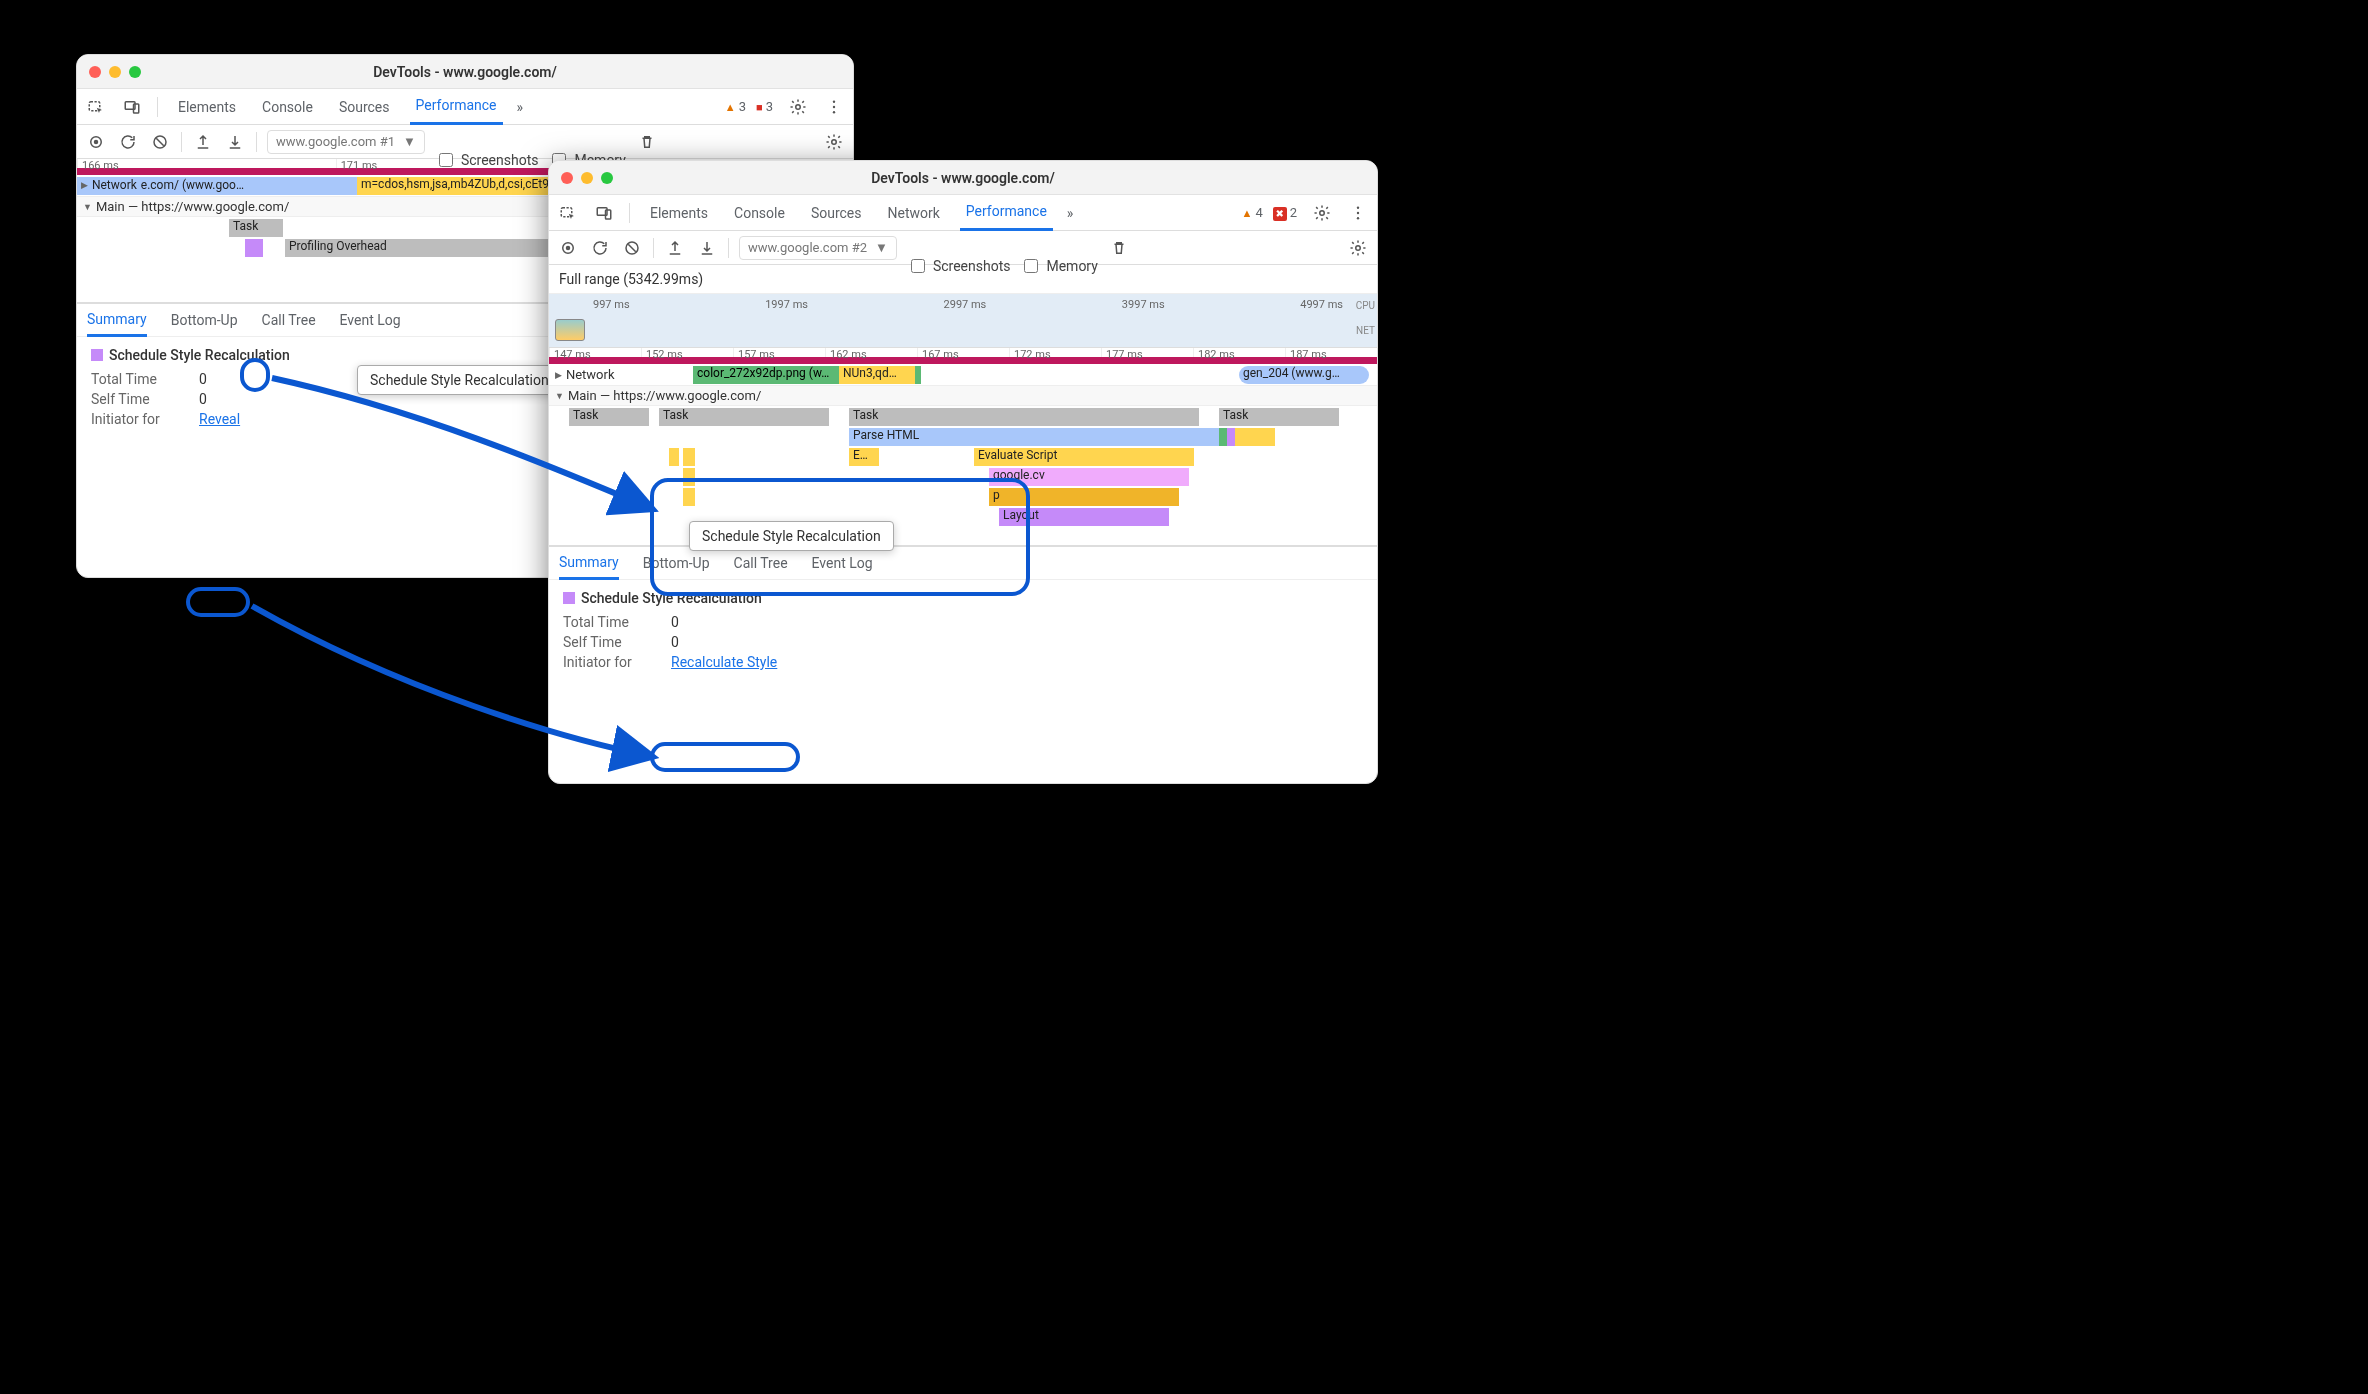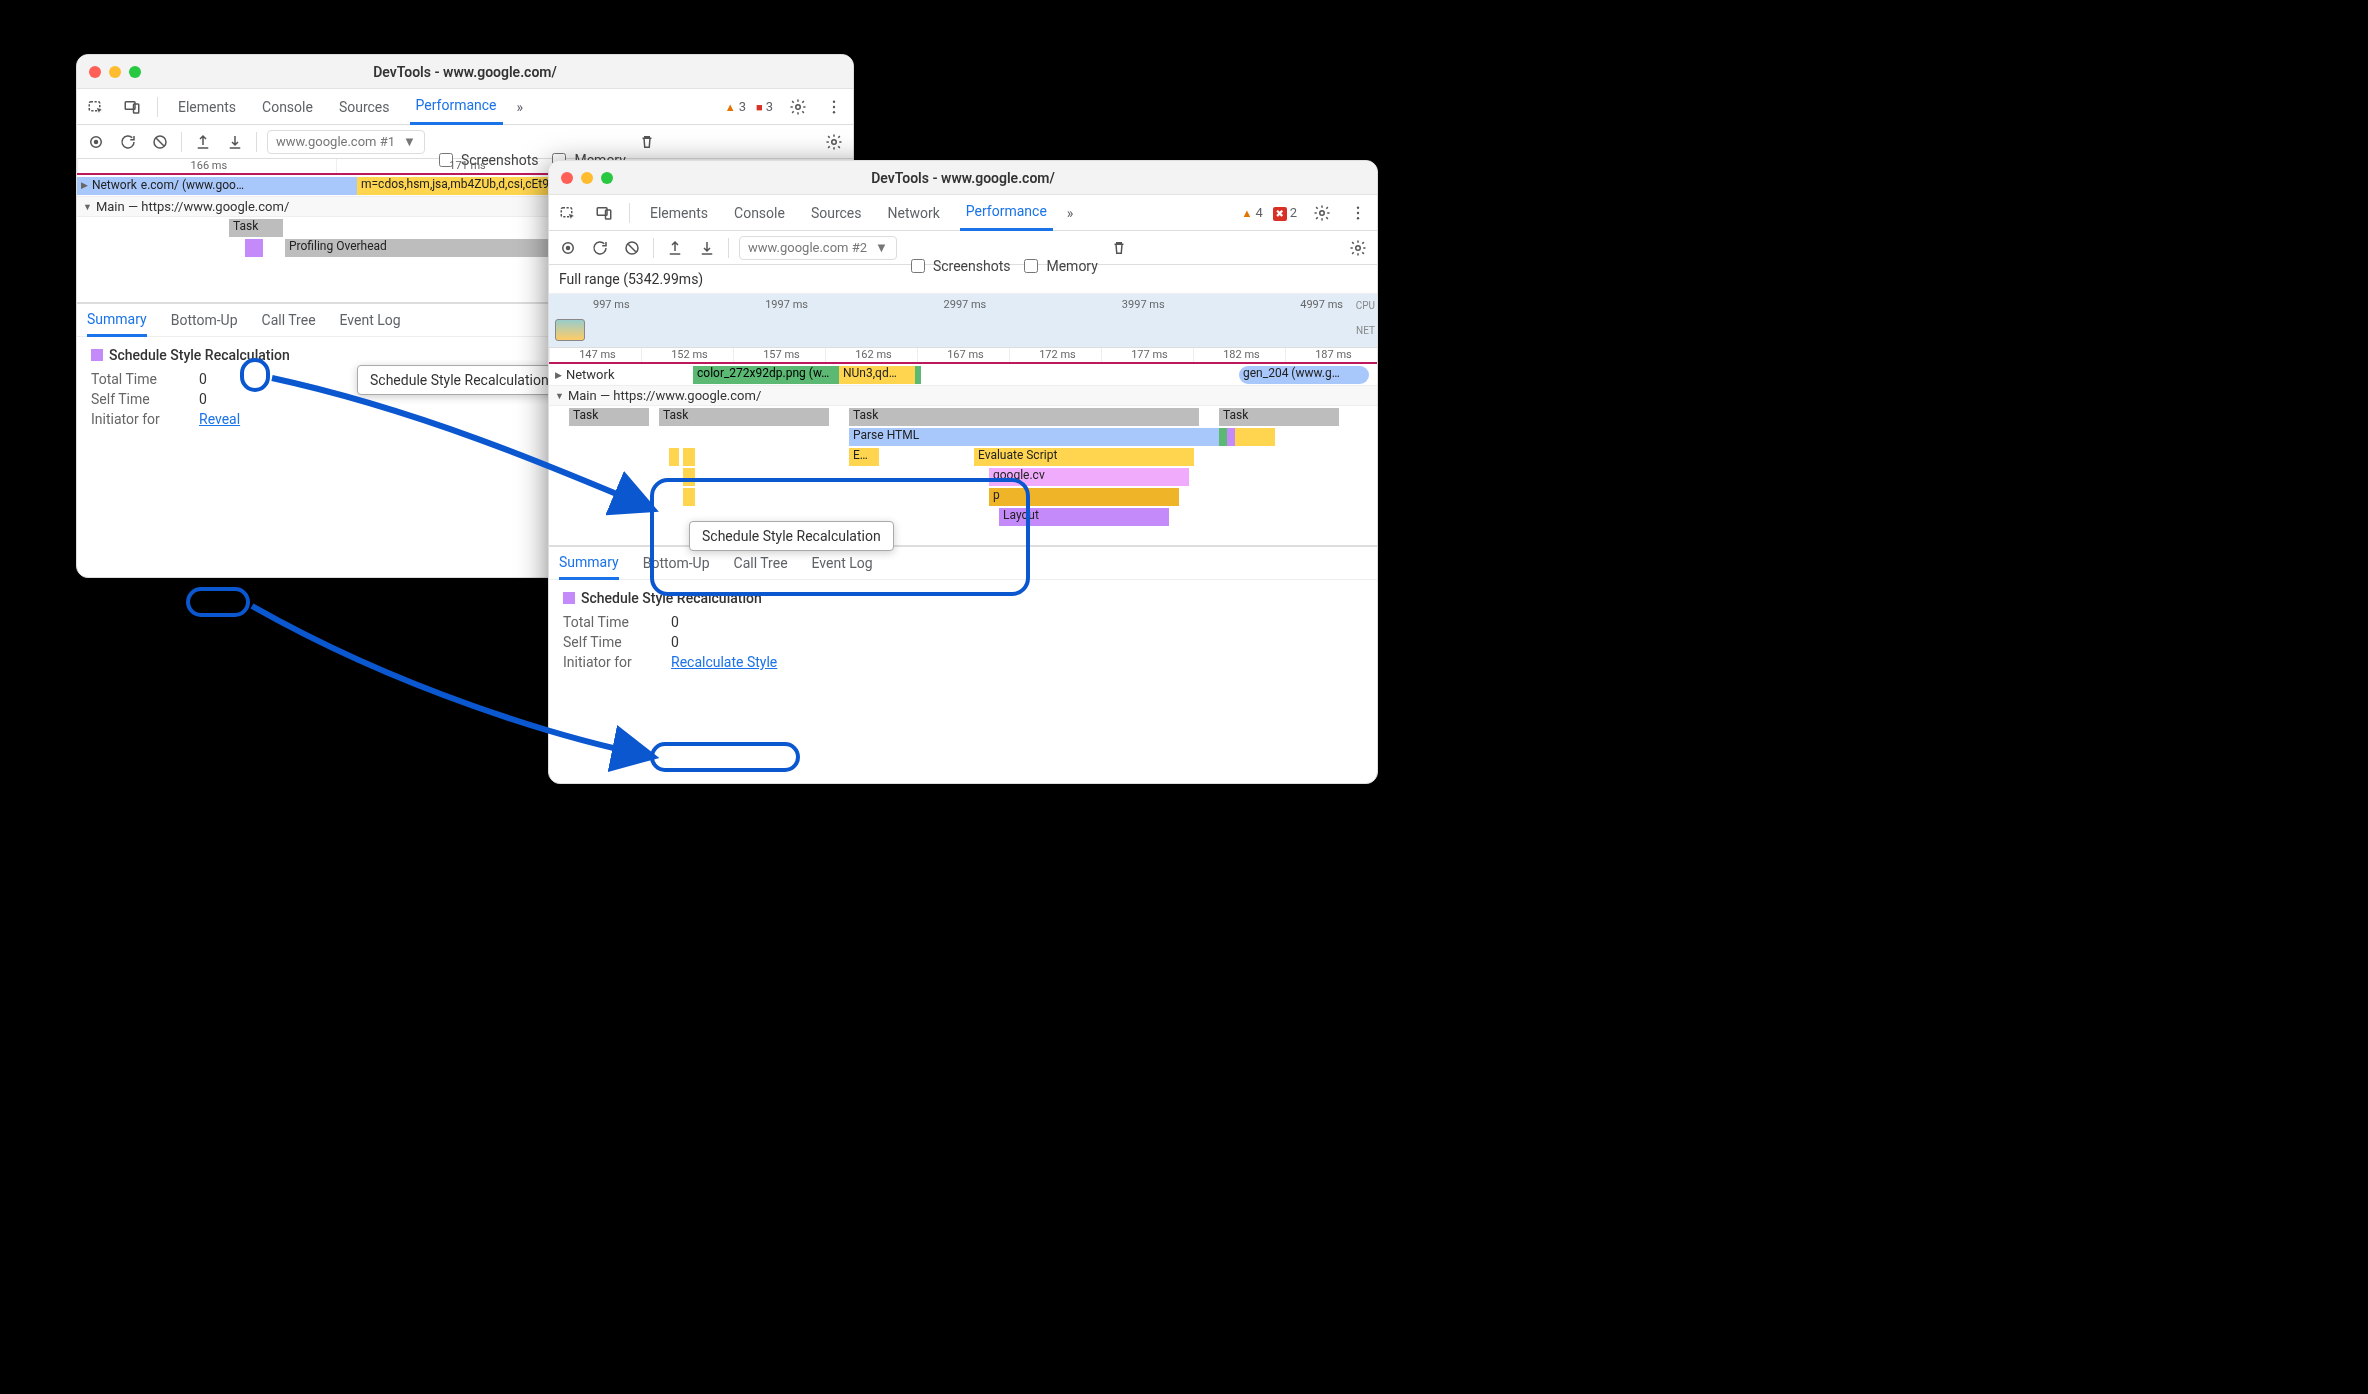--- a/index.html
+++ b/index.html
@@ -112,25 +112,24 @@
   }
   .overview .ovthumb {
     position:absolute; bottom:6px; left:6px; width:30px; height:22px;
     background: linear-gradient(#9cc, #fc6);
     border: 1px solid #888; border-radius:3px;
   }
   .overview .ticks { position:absolute; left:44px; right:34px; top:4px; display:flex; justify-content:space-between; font-size:11px; color:#666;}
   
   .ruler {
     height: 16px;
-    border-bottom: 2px solid #be185d;
+    border-bottom: 7px solid #be185d;
     display: flex;
     font-size: 11px;
     color: #666;
-    text-align: center;
   }
   .ruler span { flex:1; padding-left:4px; border-left:1px solid #eee;}
   
   .track-row {
     position: relative;
     height: 22px;
     border-bottom: 1px solid #eee;
     font-size: 13px;
     display: flex; align-items: center;
   }

